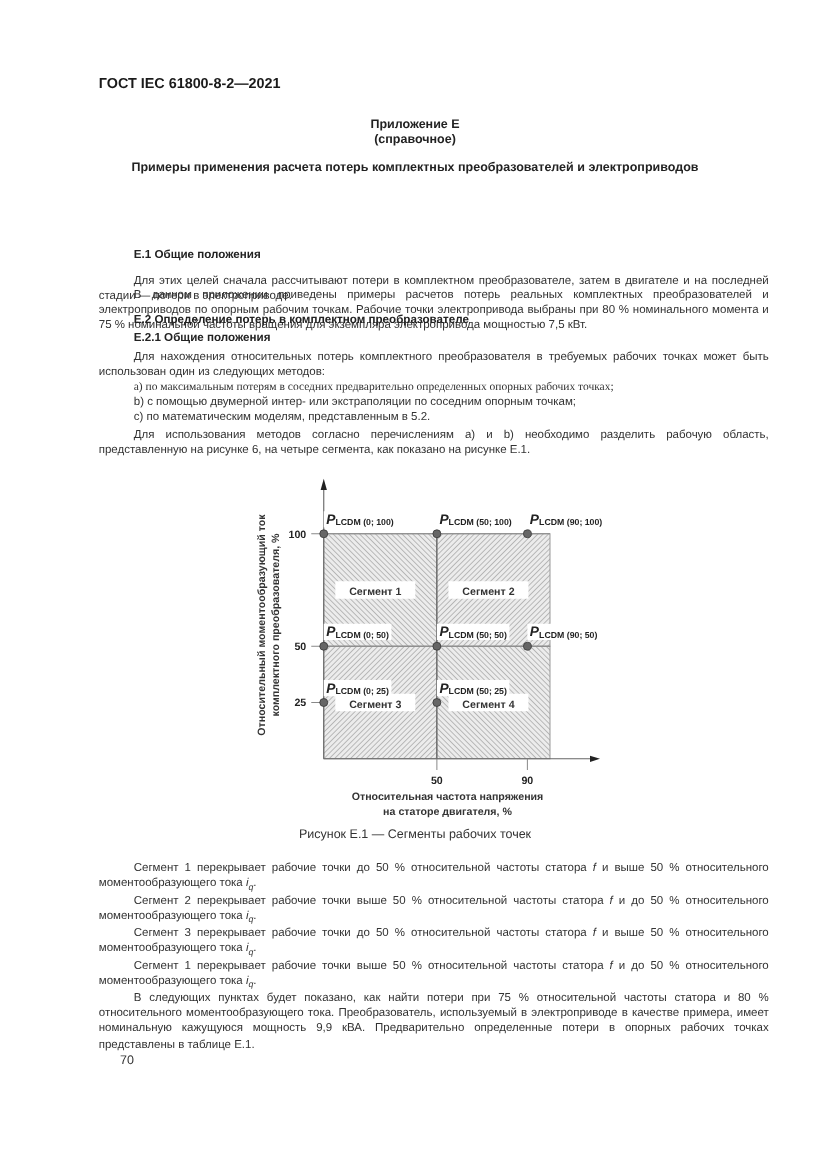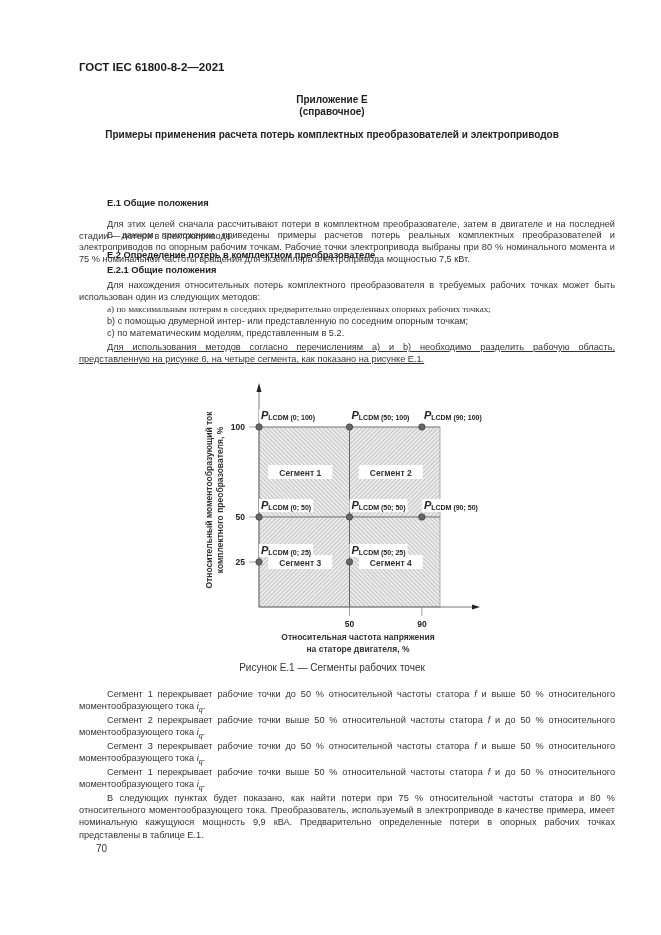--- a/index.html
+++ b/index.html
@@ -29,23 +29,23 @@
 <div class="abs center title">Примеры применения расчета потерь комплектных преобразователей и электроприводов</div>
 
 <div class="abs sec" style="top:160px;margin-top:38px;">Е.1  Общие положения</div>
 <div class="abs para" style="top:193px;margin-top:36px;"><span class="ind"></span><span>В данном приложении приведены примеры расчетов потерь реальных комплектных преобразователей и электроприводов по опорным рабочим точкам. Рабочие точки электропривода выбраны при 80 % номинального момента и 75 % номинальной частоты вращения для экземпляра электропривода мощностью 7,5 кВт.</span></div>
 <div class="abs para" style="top:218px;"><span class="ind"></span><span>Для этих целей сначала рассчитывают потери в комплектном преобразователе, затем в двигателе и на последней стадии — потери в электроприводе.</span></div>
 
 <div class="abs sec" style="top:250px;">Е.2  Определение потерь в комплектном преобразователе</div>
 <div class="abs sec" style="top:265px;">Е.2.1  Общие положения</div>
 <div class="abs para" style="top:279px;"><span class="ind"></span><span>Для нахождения относительных потерь комплектного преобразователя в требуемых рабочих точках может быть использован один из следующих методов:</span></div>
 <div class="abs item" style="top:304px;font-family:Liberation Serif, serif;">а)  по максимальным потерям в соседних предварительно определенных опорных рабочих точках;</div>
-<div class="abs item" style="top:316px;">b)  с помощью двумерной интер- или представленную по соседним опорным точкам;</div>
+<div class="abs item" style="top:316px;">b)  с помощью двумерной интер- или экстраполяции по соседним опорным точкам;</div>
 <div class="abs item" style="top:328px;">с)  по математическим моделям, представленным в 5.2.</div>
-<div class="abs para" style="top:341px;text-decoration:underline;"><span class="ind"></span><span>Для использования методов согласно перечислениям а) и b) необходимо разделить рабочую область, представленную на рисунке 6, на четыре сегмента, как показано на рисунке Е.1.</span></div>
+<div class="abs para" style="top:341px;"><span class="ind"></span><span>Для использования методов согласно перечислениям а) и b) необходимо разделить рабочую область, представленную на рисунке 6, на четыре сегмента, как показано на рисунке Е.1.</span></div>
 
 <svg class="abs" id="chart" style="left:0;top:0;" width="661" height="660">
   <defs>
     <pattern id="hatch-fwd" patternUnits="userSpaceOnUse" width="3" height="3" patternTransform="rotate(45)">
       <rect width="3" height="3" fill="#ececec"></rect>
       <line x1="0" y1="0" x2="0" y2="3" stroke="#9a9a9a" stroke-width="1"></line>
     </pattern>
     <pattern id="hatch-back" patternUnits="userSpaceOnUse" width="3" height="3" patternTransform="rotate(-45)">
       <rect width="3" height="3" fill="#ececec"></rect>
       <line x1="0" y1="0" x2="0" y2="3" stroke="#9a9a9a" stroke-width="1"></line>

